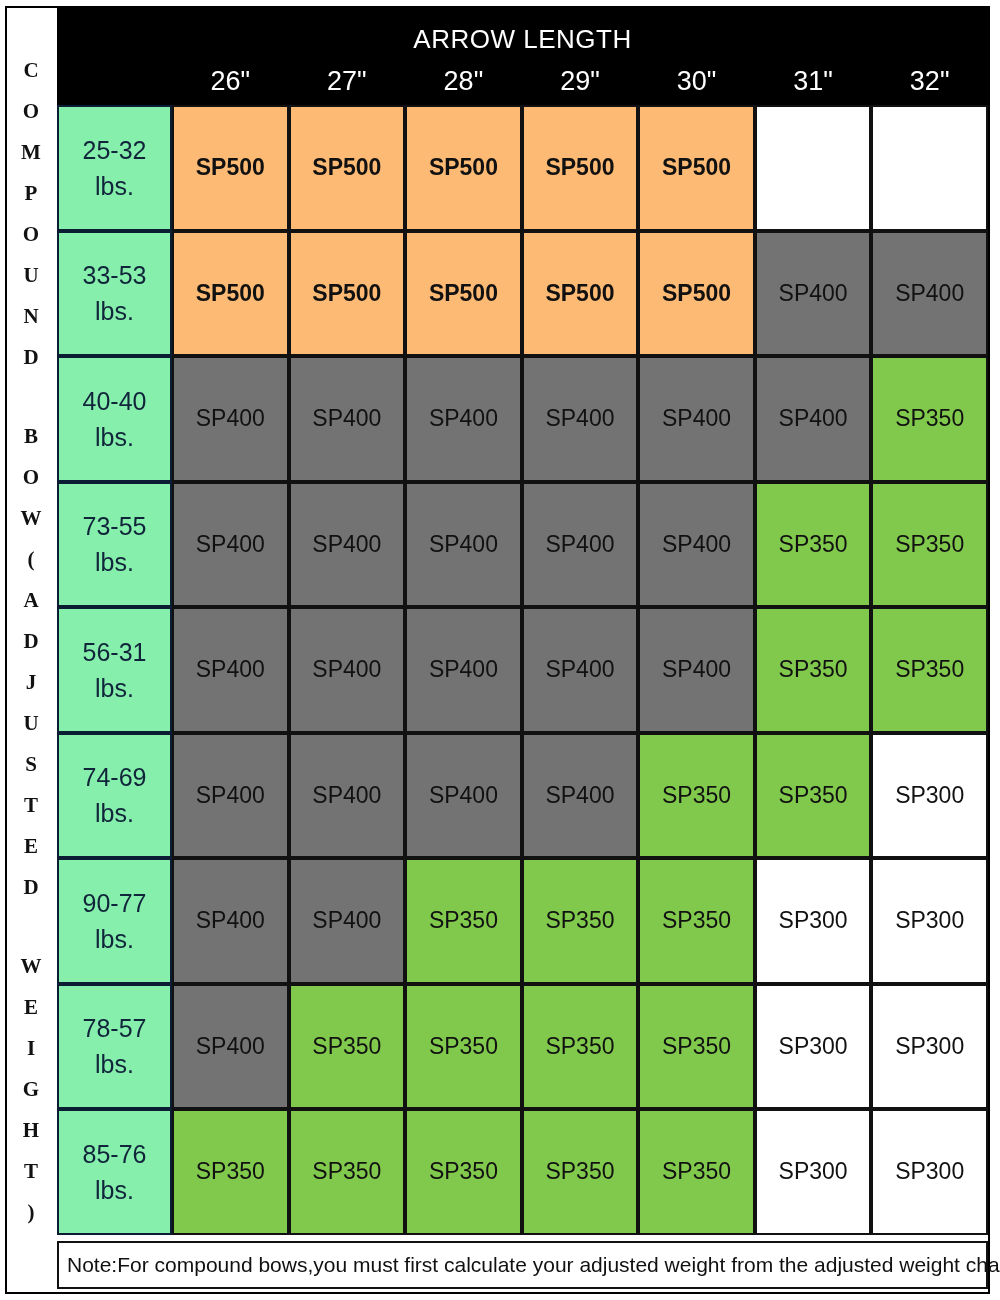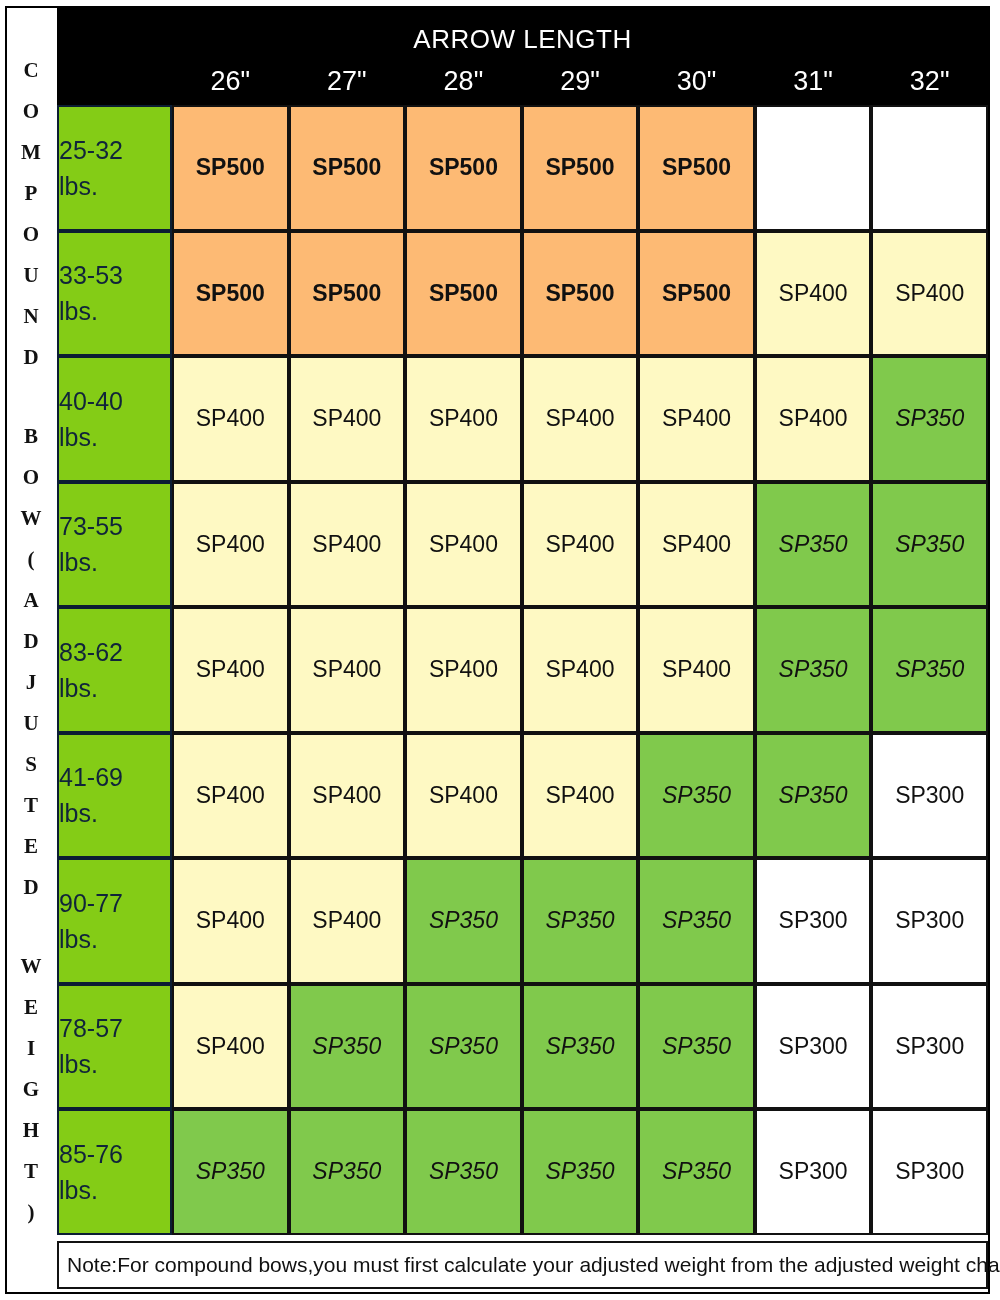--- a/index.html
+++ b/index.html
@@ -124,48 +124,48 @@
     height: 1136px;
   }
   .row {
     display: flex;
     height: 125.5px;
     width: 931px;
     box-sizing: border-box;
   }
   .rowlabel {
     width: 115px;
-    background: #84cc16;
+    background: #86efac;
     border: 2px solid #0b1d33;
     box-sizing: border-box;
     display: flex;
     flex-direction: column;
-    align-items: flex-start;
+    align-items: center;
     justify-content: center;
     color: #10243a;
     font-size: 25px;
     font-weight: 400;
     font-family: "Liberation Sans", sans-serif;
     line-height: 1.45;
   }
   .cell {
     width: 116.57px;
     box-sizing: border-box;
     border: 2px solid #111111;
     display: flex;
     align-items: center;
     justify-content: center;
     font-size: 23px;
     font-weight: 400;
     color: #111111;
     font-family: "Liberation Sans", sans-serif;
   }
   .cell.sp500 { background: #fdba74; font-weight: bold; }
-  .cell.sp400 { background: #fef9c3; }
-  .cell.sp350 { background: #80C94C; font-style: italic; }
+  .cell.sp400 { background: #737373; }
+  .cell.sp350 { background: #80C94C; }
   .cell.sp300 { background: #FFFFFF; }
   .cell.empty { background: #FFFFFF; }
 
   
   .note-row {
     position: absolute;
     left: 0;
     top: 1233px;
     width: 931px;
     height: 48px;
@@ -283,34 +283,34 @@
           <div class="cell sp400">SP400</div>
           <div class="cell sp400">SP400</div>
           <div class="cell sp400">SP400</div>
           <div class="cell sp400">SP400</div>
           <div class="cell sp400">SP400</div>
           <div class="cell sp350">SP350</div>
           <div class="cell sp350">SP350</div>
         </div>
         <div class="row">
           <div class="rowlabel">
-            <span>83-62</span>
-            <span>lbs.</span>
-          </div>
-          <div class="cell sp400">SP400</div>
-          <div class="cell sp400">SP400</div>
-          <div class="cell sp400">SP400</div>
-          <div class="cell sp400">SP400</div>
-          <div class="cell sp400">SP400</div>
-          <div class="cell sp350">SP350</div>
-          <div class="cell sp350">SP350</div>
-        </div>
-        <div class="row">
-          <div class="rowlabel">
-            <span>41-69</span>
+            <span>56-31</span>
+            <span>lbs.</span>
+          </div>
+          <div class="cell sp400">SP400</div>
+          <div class="cell sp400">SP400</div>
+          <div class="cell sp400">SP400</div>
+          <div class="cell sp400">SP400</div>
+          <div class="cell sp400">SP400</div>
+          <div class="cell sp350">SP350</div>
+          <div class="cell sp350">SP350</div>
+        </div>
+        <div class="row">
+          <div class="rowlabel">
+            <span>74-69</span>
             <span>lbs.</span>
           </div>
           <div class="cell sp400">SP400</div>
           <div class="cell sp400">SP400</div>
           <div class="cell sp400">SP400</div>
           <div class="cell sp400">SP400</div>
           <div class="cell sp350">SP350</div>
           <div class="cell sp350">SP350</div>
           <div class="cell sp300">SP300</div>
         </div>

